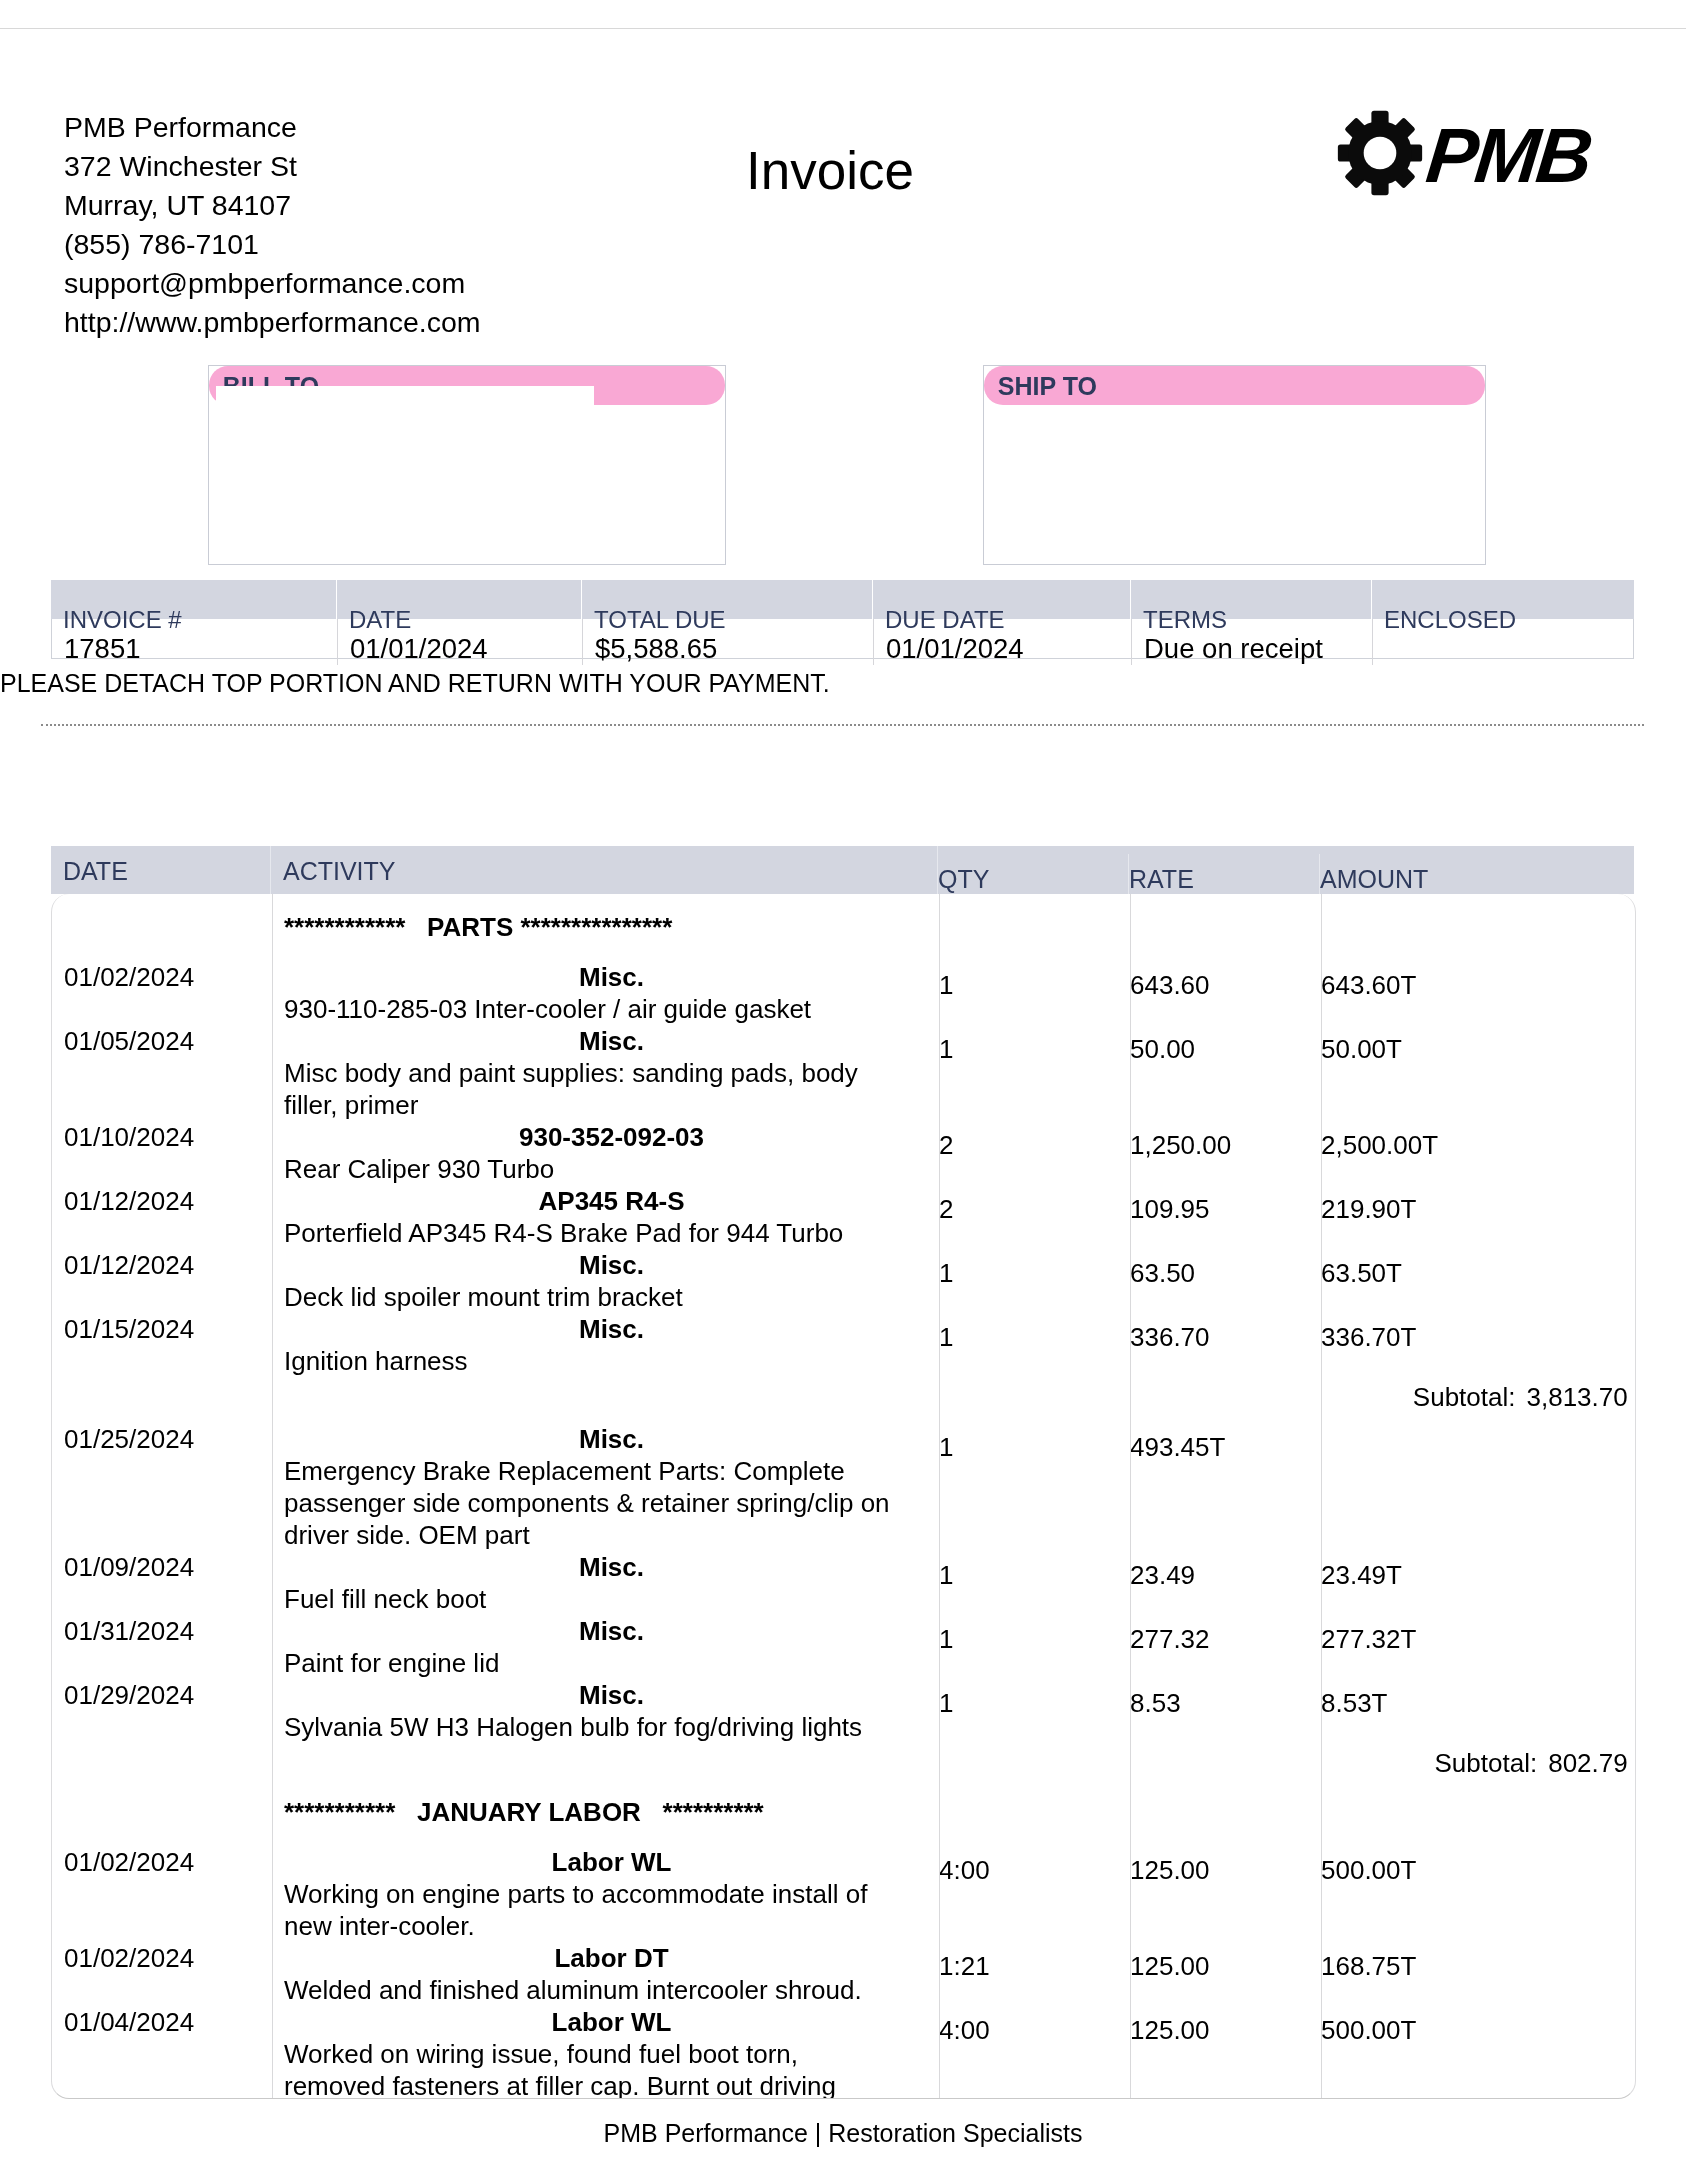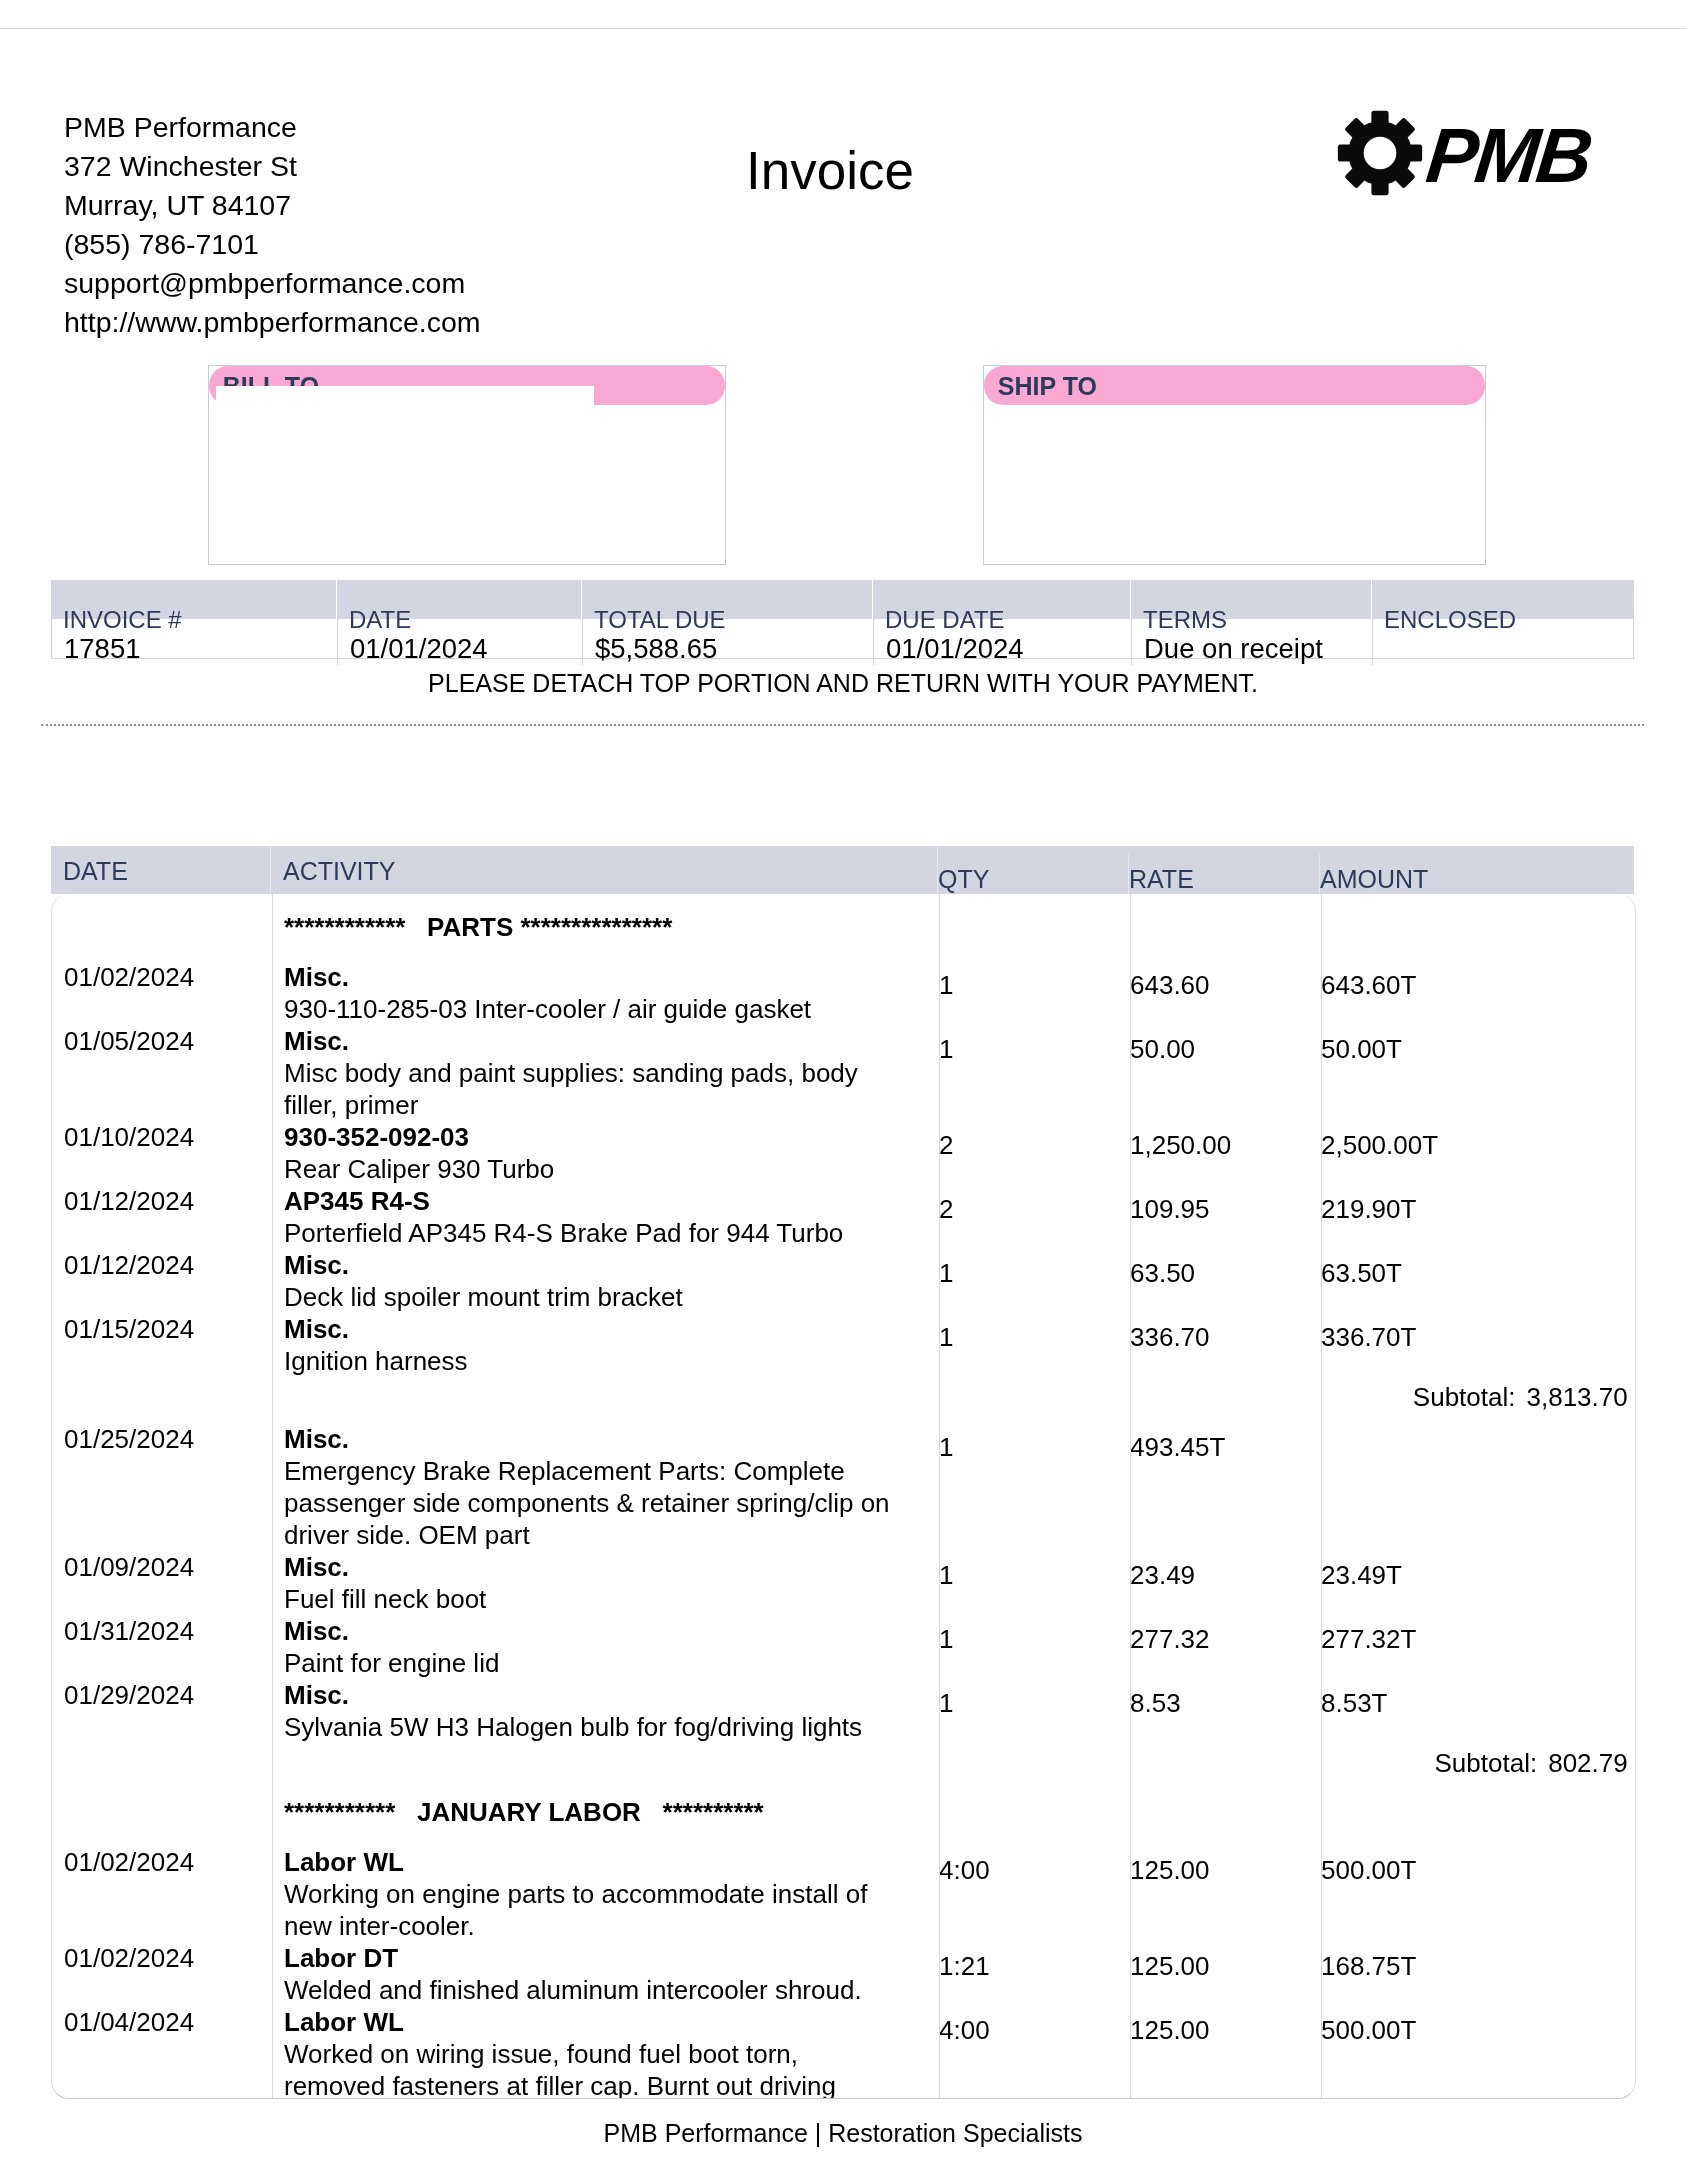--- a/index.html
+++ b/index.html
@@ -26,21 +26,21 @@
   
   .meta{left:51px;top:580px;width:1583px;}
   .mgrid{display:grid;grid-template-columns:286px 245px 291px 258px 241px 263px;}
   .meta-head{background:#d3d6e0;height:39px;}
   .meta-head .mh{color:#2e3a5c;font-size:24px;padding:26px 0 0 12px;border-right:1.8px solid #fff;}
   .meta-head .mh:last-child{border-right:none;}
   .meta-row{height:40px;border:0.9px solid #cfd2d9;border-top:none;box-sizing:border-box;}
   .meta-row .mv{font-size:27.5px;padding:14px 0 0 12px;border-right:0.9px solid #d6d6da;}
   .meta-row .mv:last-child{border-right:none;}
   
-  .detach{left:0;top:669px;width:1686px;text-align:center;font-size:25px;}
+  .detach{left:0;top:669px;width:1686px;font-size:25px;}
   .dotted{left:41px;top:724px;width:1603px;border-top:2.8px dotted #8b8b8b;}
   
   .items-head{left:51px;top:846px;width:1583px;height:48px;background:#d3d6e0;}
   .igrid{display:grid;grid-template-columns:220px 667px 191px 191px 314px;}
   .items-head .ih{color:#2e3a5c;font-size:25px;padding-top:11px;border-right:1.8px solid #e6e8ee;}
   .items-head .ih:last-child{border-right:none;}
   .al{text-align:left;padding-left:12px;}
   .ar{padding-right:3px;margin-top:8px;}
   .items-body{left:51px;top:894px;width:1583px;height:1204px;overflow:hidden;
               border-left:0.9px solid #dcdcde;border-right:0.9px solid #dcdcde;
@@ -48,21 +48,21 @@
   .vline{position:absolute;top:0;bottom:0;width:0.9px;background:#d9d9db;}
   .rows{position:relative;}
   .row{font-size:26px;line-height:32px;}
   .row-section{margin-top:16.5px;margin-bottom:18.4px;}
   .row-section .sec{grid-column:2;font-weight:bold;white-space:pre;padding-left:12px;}
   .row-subtotal{margin-top:4.6px;margin-bottom:9.2px;}
   .row-subtotal .sub{grid-column:1 / -1;text-align:right;padding-right:7.3px;}
   .row-subtotal .subv{margin-left:11px;}
   .cell-date{padding-left:12px;}
   .cell-act{padding-left:12px;}
-  .act-name{font-weight:bold;}
+  .act-name{font-weight:bold;text-align:center;}
   .act-desc{max-width:606px;}
   .footer{left:0;top:2119px;width:1686px;text-align:center;font-size:25px;}
 </style>
 </head>
 <body>
 
 <div class="abs scan-edge"></div>
 
 <div class="abs company">
   <div>PMB Performance</div>

